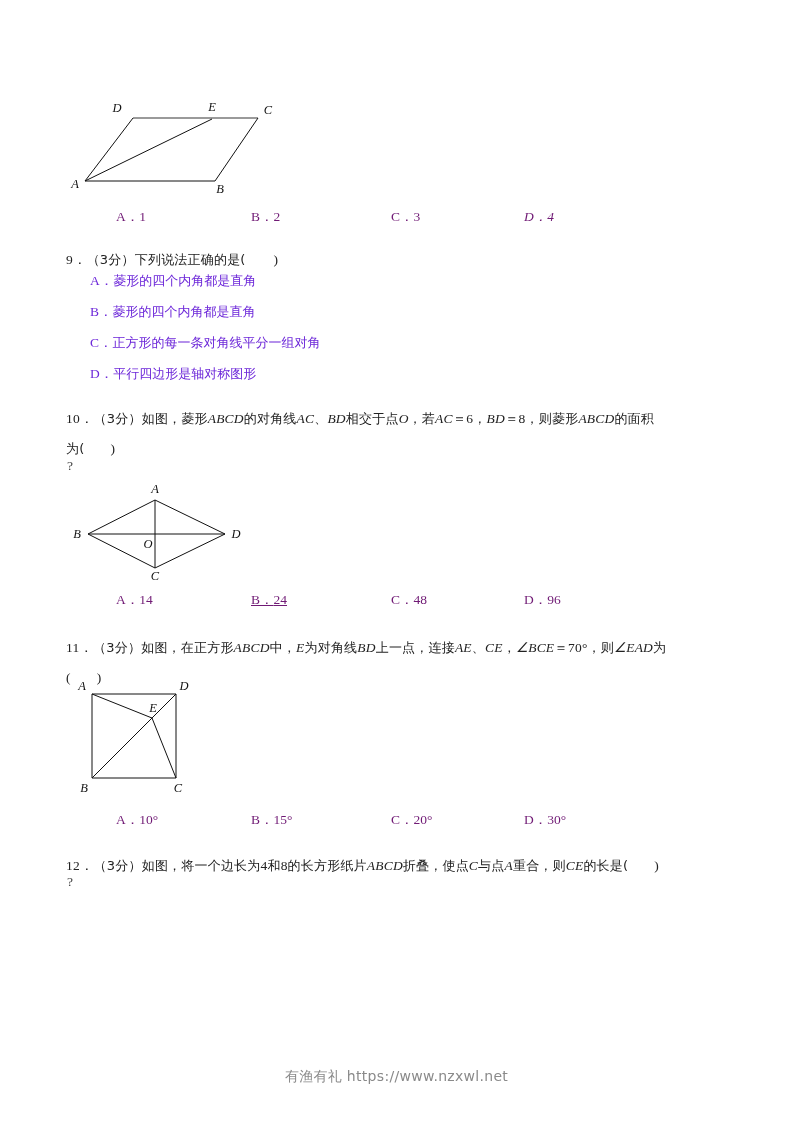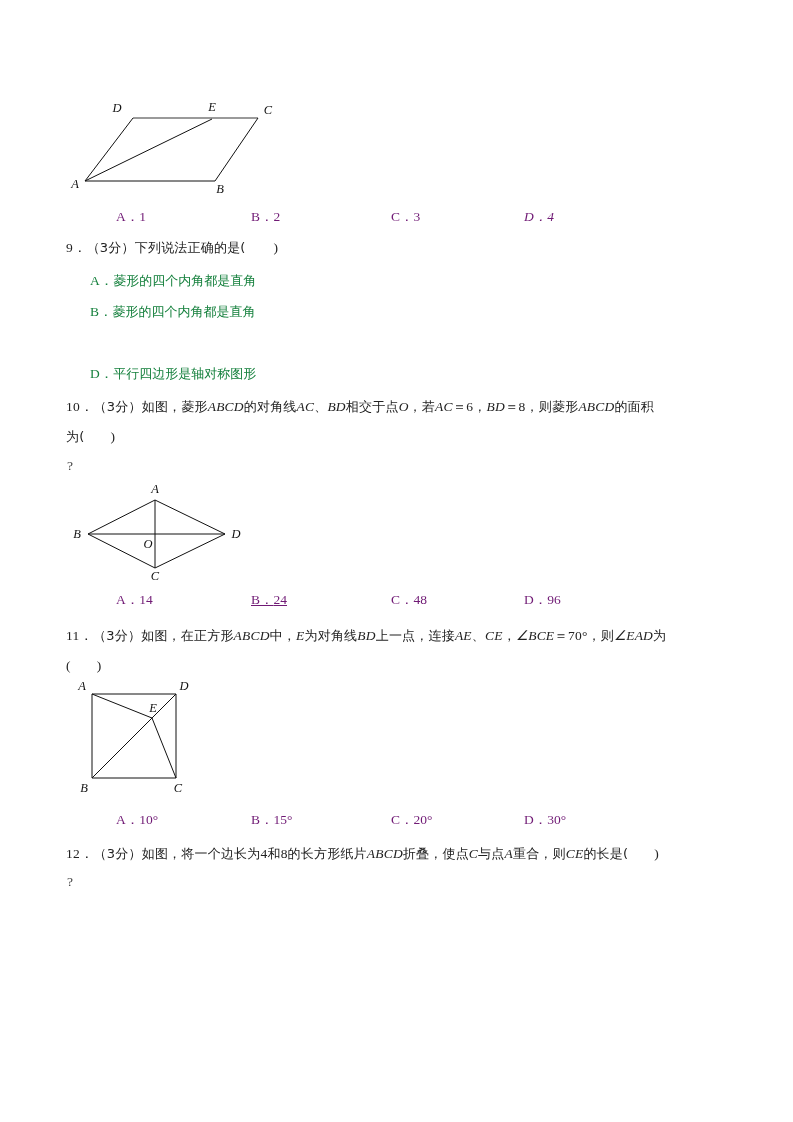--- a/index.html
+++ b/index.html
@@ -23,20 +23,21 @@
   }
 
   
   .qline {
     position: absolute;
     font-size: 13.5px;
     line-height: 18px;
     letter-spacing: 0.2px;
     white-space: nowrap;
     color: #222;
+    margin-top: 12px;
   }
   .qline .cn {
     font-family: "DejaVu Sans", "Liberation Sans", sans-serif;
     font-size: 13px;
   }
   .mi {
     font-style: italic;
     font-family: Liberation Serif, serif;
     font-size: 13.5px;
   }
@@ -51,21 +52,21 @@
     color: #701a75;
     margin-left: 26px;
   }
   .opt-label {
     font-family: "Liberation Serif", "DejaVu Serif", serif;
   }
   .choice {
     position: absolute;
     font-size: 13.5px;
     white-space: nowrap;
-    color: #15803d;
+    color: #6d28d9;
   }
   .choice .cn {
     font-family: "DejaVu Sans", "Liberation Sans", sans-serif;
     font-size: 13px;
   }
   .qmark {
     position: absolute;
     font-size: 13.5px;
     color: #444;
   }
@@ -140,20 +141,23 @@
   <div class="qline" style="left:66px; top:239px;">
     <span class="mn">9．</span><span class="cn">（3分）</span><span class="cn">下列说法正确的是(</span><span class="mn" style="padding-left:28px;">)</span>
   </div>
 
   <div class="choice" style="left:90px; top:272px;">
     <span class="opt-label">A．</span><span class="cn">菱形的四个内角都是直角</span>
   </div>
   <div class="choice" style="left:90px; top:303px;">
     <span class="opt-label">B．</span><span class="cn">菱形的四个内角都是直角</span>
   </div>
+  <div class="choice" style="left:90px; top:334px;">
+    <span class="opt-label">C．</span><span class="cn">正方形的每一条对角线平分一组对角</span>
+  </div>
   <div class="choice" style="left:90px; top:365px;">
     <span class="opt-label">D．</span><span class="cn">平行四边形是轴对称图形</span>
   </div>
 
   <div class="qline" style="left:66px; top:398px;">
     <span class="mn">10．</span><span class="cn">（3分）</span><span class="cn">如图，菱形</span><span class="mi">ABCD</span><span class="cn">的对角线</span><span class="mi">AC</span><span class="cn">、</span><span class="mi">BD</span><span class="cn">相交于点</span><span class="mi">O</span><span class="cn">，若</span><span class="mi">AC</span><span class="mn">＝6</span><span class="cn">，</span><span class="mi">BD</span><span class="mn">＝8</span><span class="cn">，则菱形</span><span class="mi">ABCD</span><span class="cn">的面积</span>
   </div>
   <div class="qline" style="left:66px; top:428px;">
     <span class="cn">为(</span><span class="mn" style="padding-left:26px;">)</span>
   </div>
@@ -231,14 +235,18 @@
   </div>
   <div class="opt" style="left:498px; top:811px;">
     <span class="opt-label">D．</span><span class="mn">30°</span>
   </div>
 
   <div class="qline" style="left:66px; top:845px;">
     <span class="mn">12．</span><span class="cn">（3分）</span><span class="cn">如图，将一个边长为</span><span class="mn">4</span><span class="cn">和</span><span class="mn">8</span><span class="cn">的长方形纸片</span><span class="mi">ABCD</span><span class="cn">折叠，使点</span><span class="mi">C</span><span class="cn">与点</span><span class="mi">A</span><span class="cn">重合，则</span><span class="mi">CE</span><span class="cn">的长是(</span><span class="mn" style="padding-left:26px;">)</span>
   </div>
   <div class="qmark" style="left:67px; top:874px;">?</div>
 
+  <div class="footer">
+    <span>有渔有礼</span>
+    <span>https://www.nzxwl.net</span>
+  </div>
 
 </div>
 
 </body></html>

